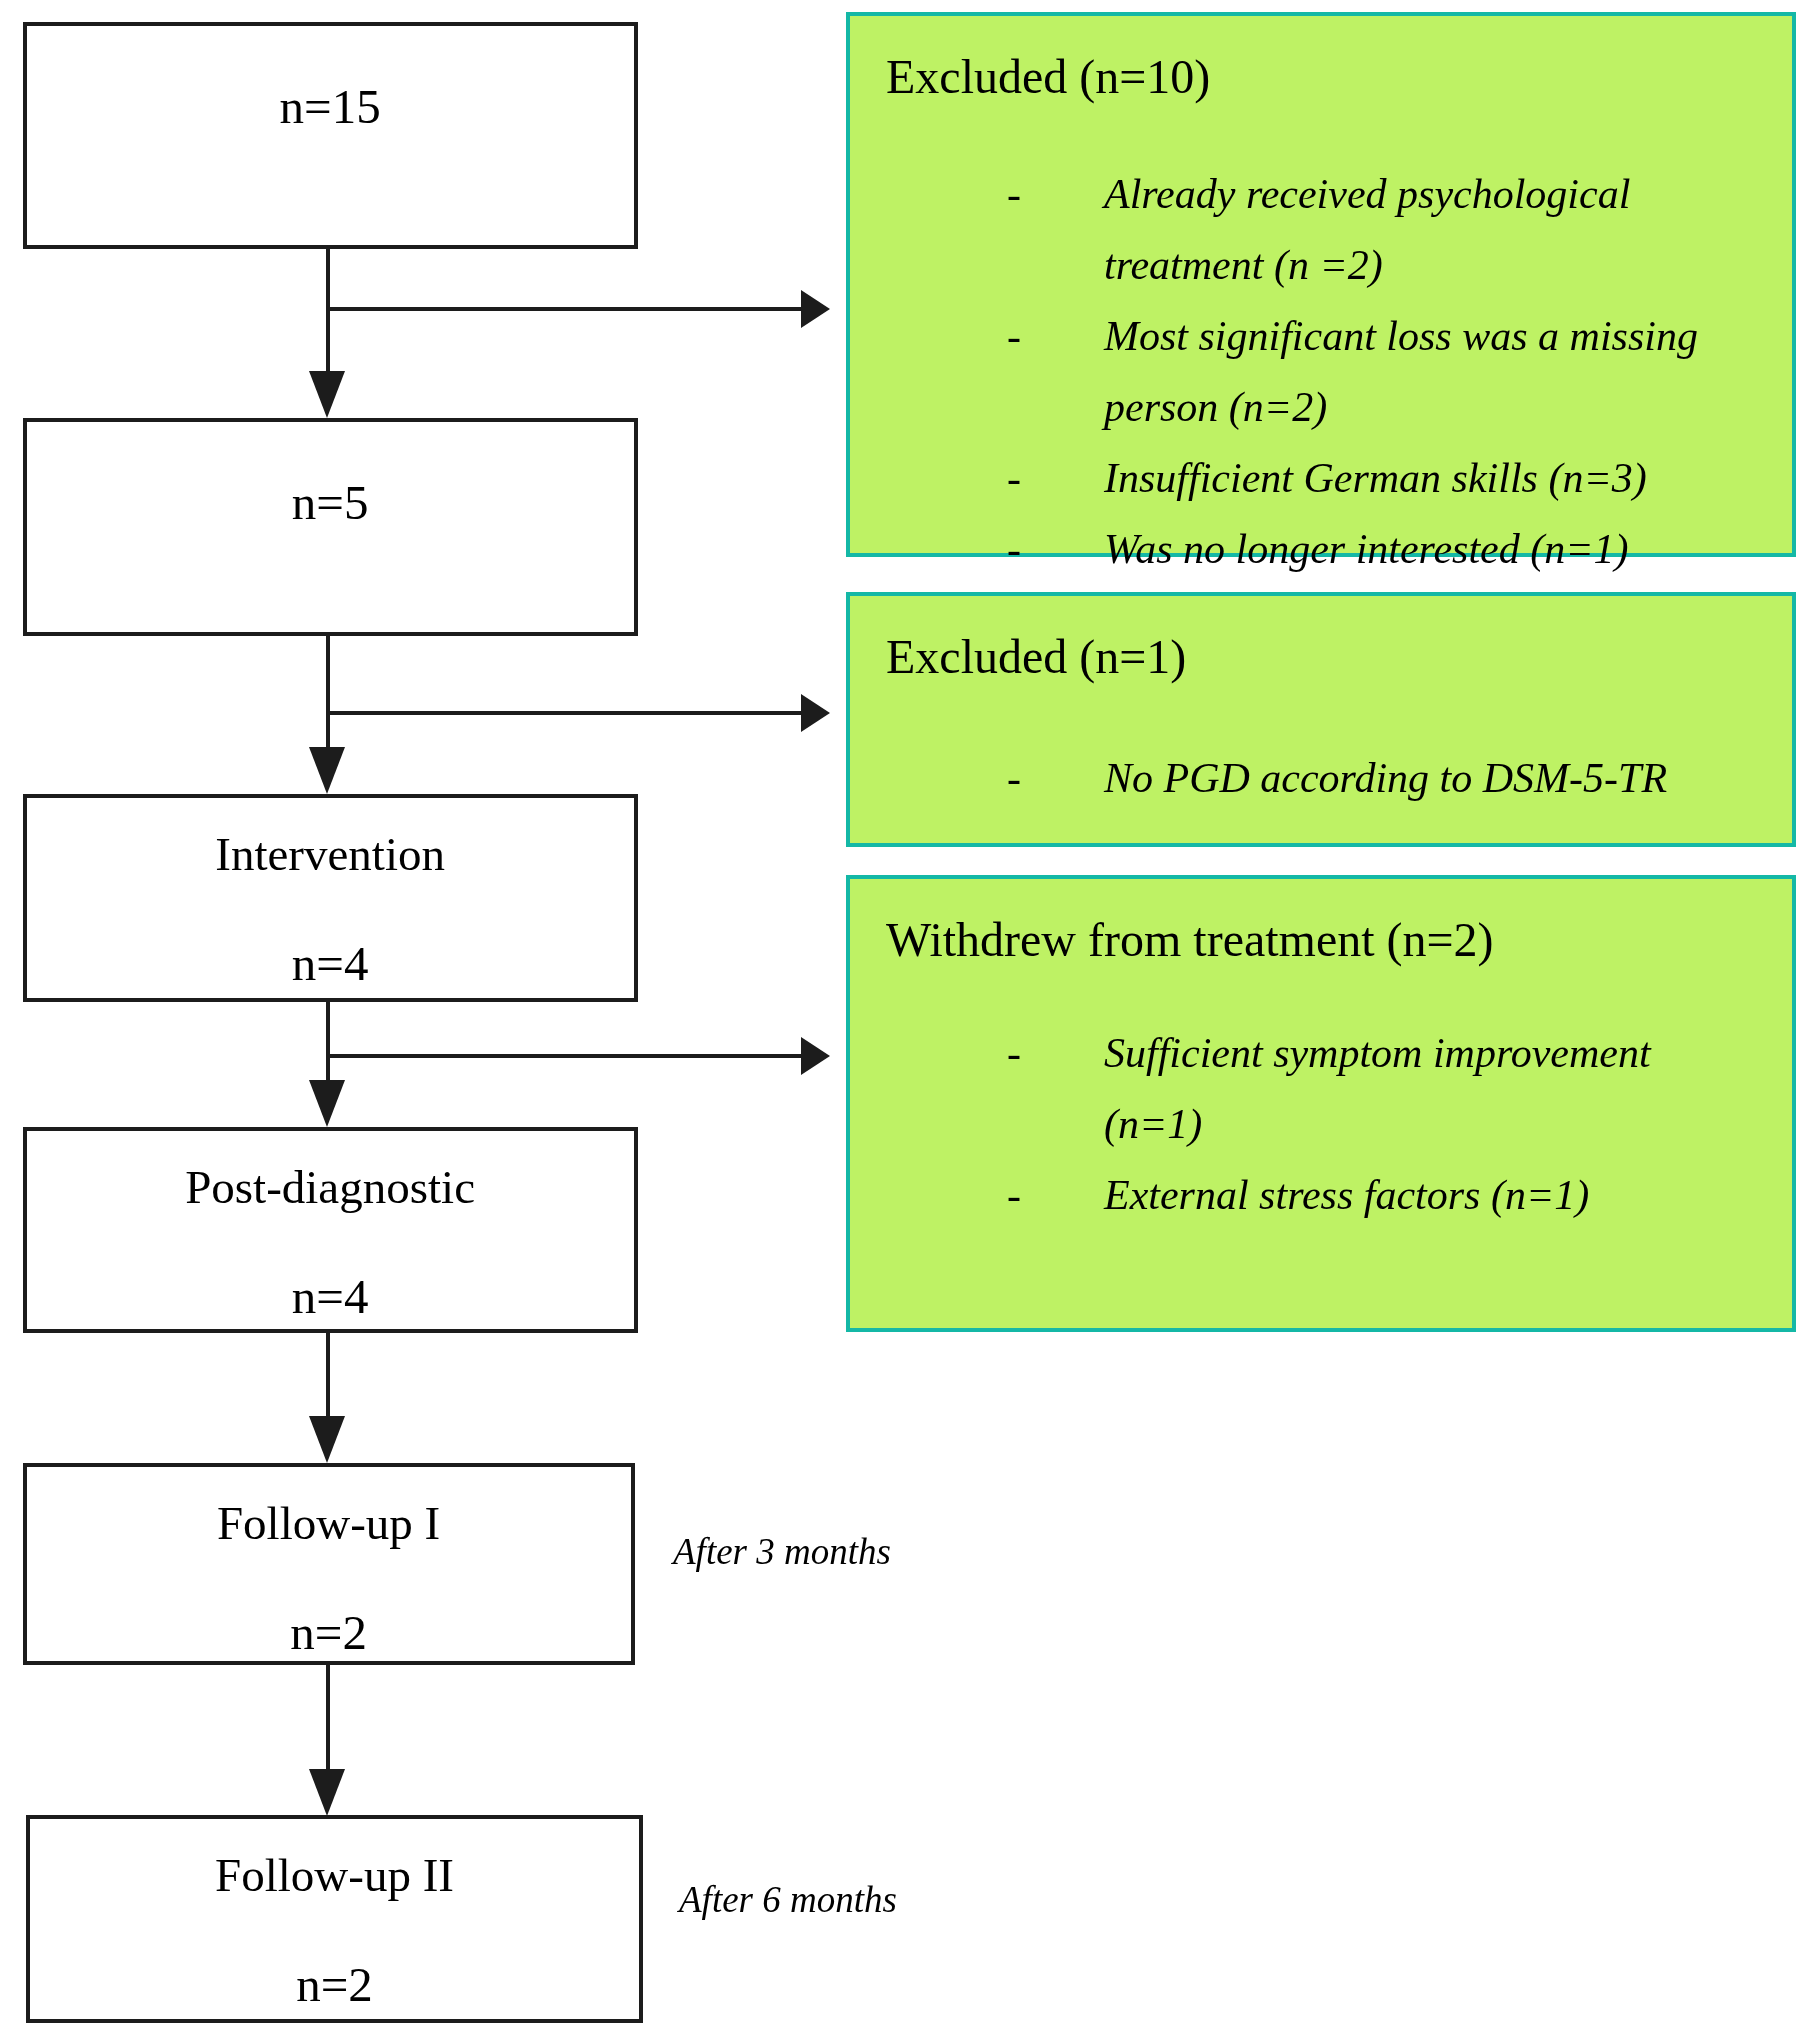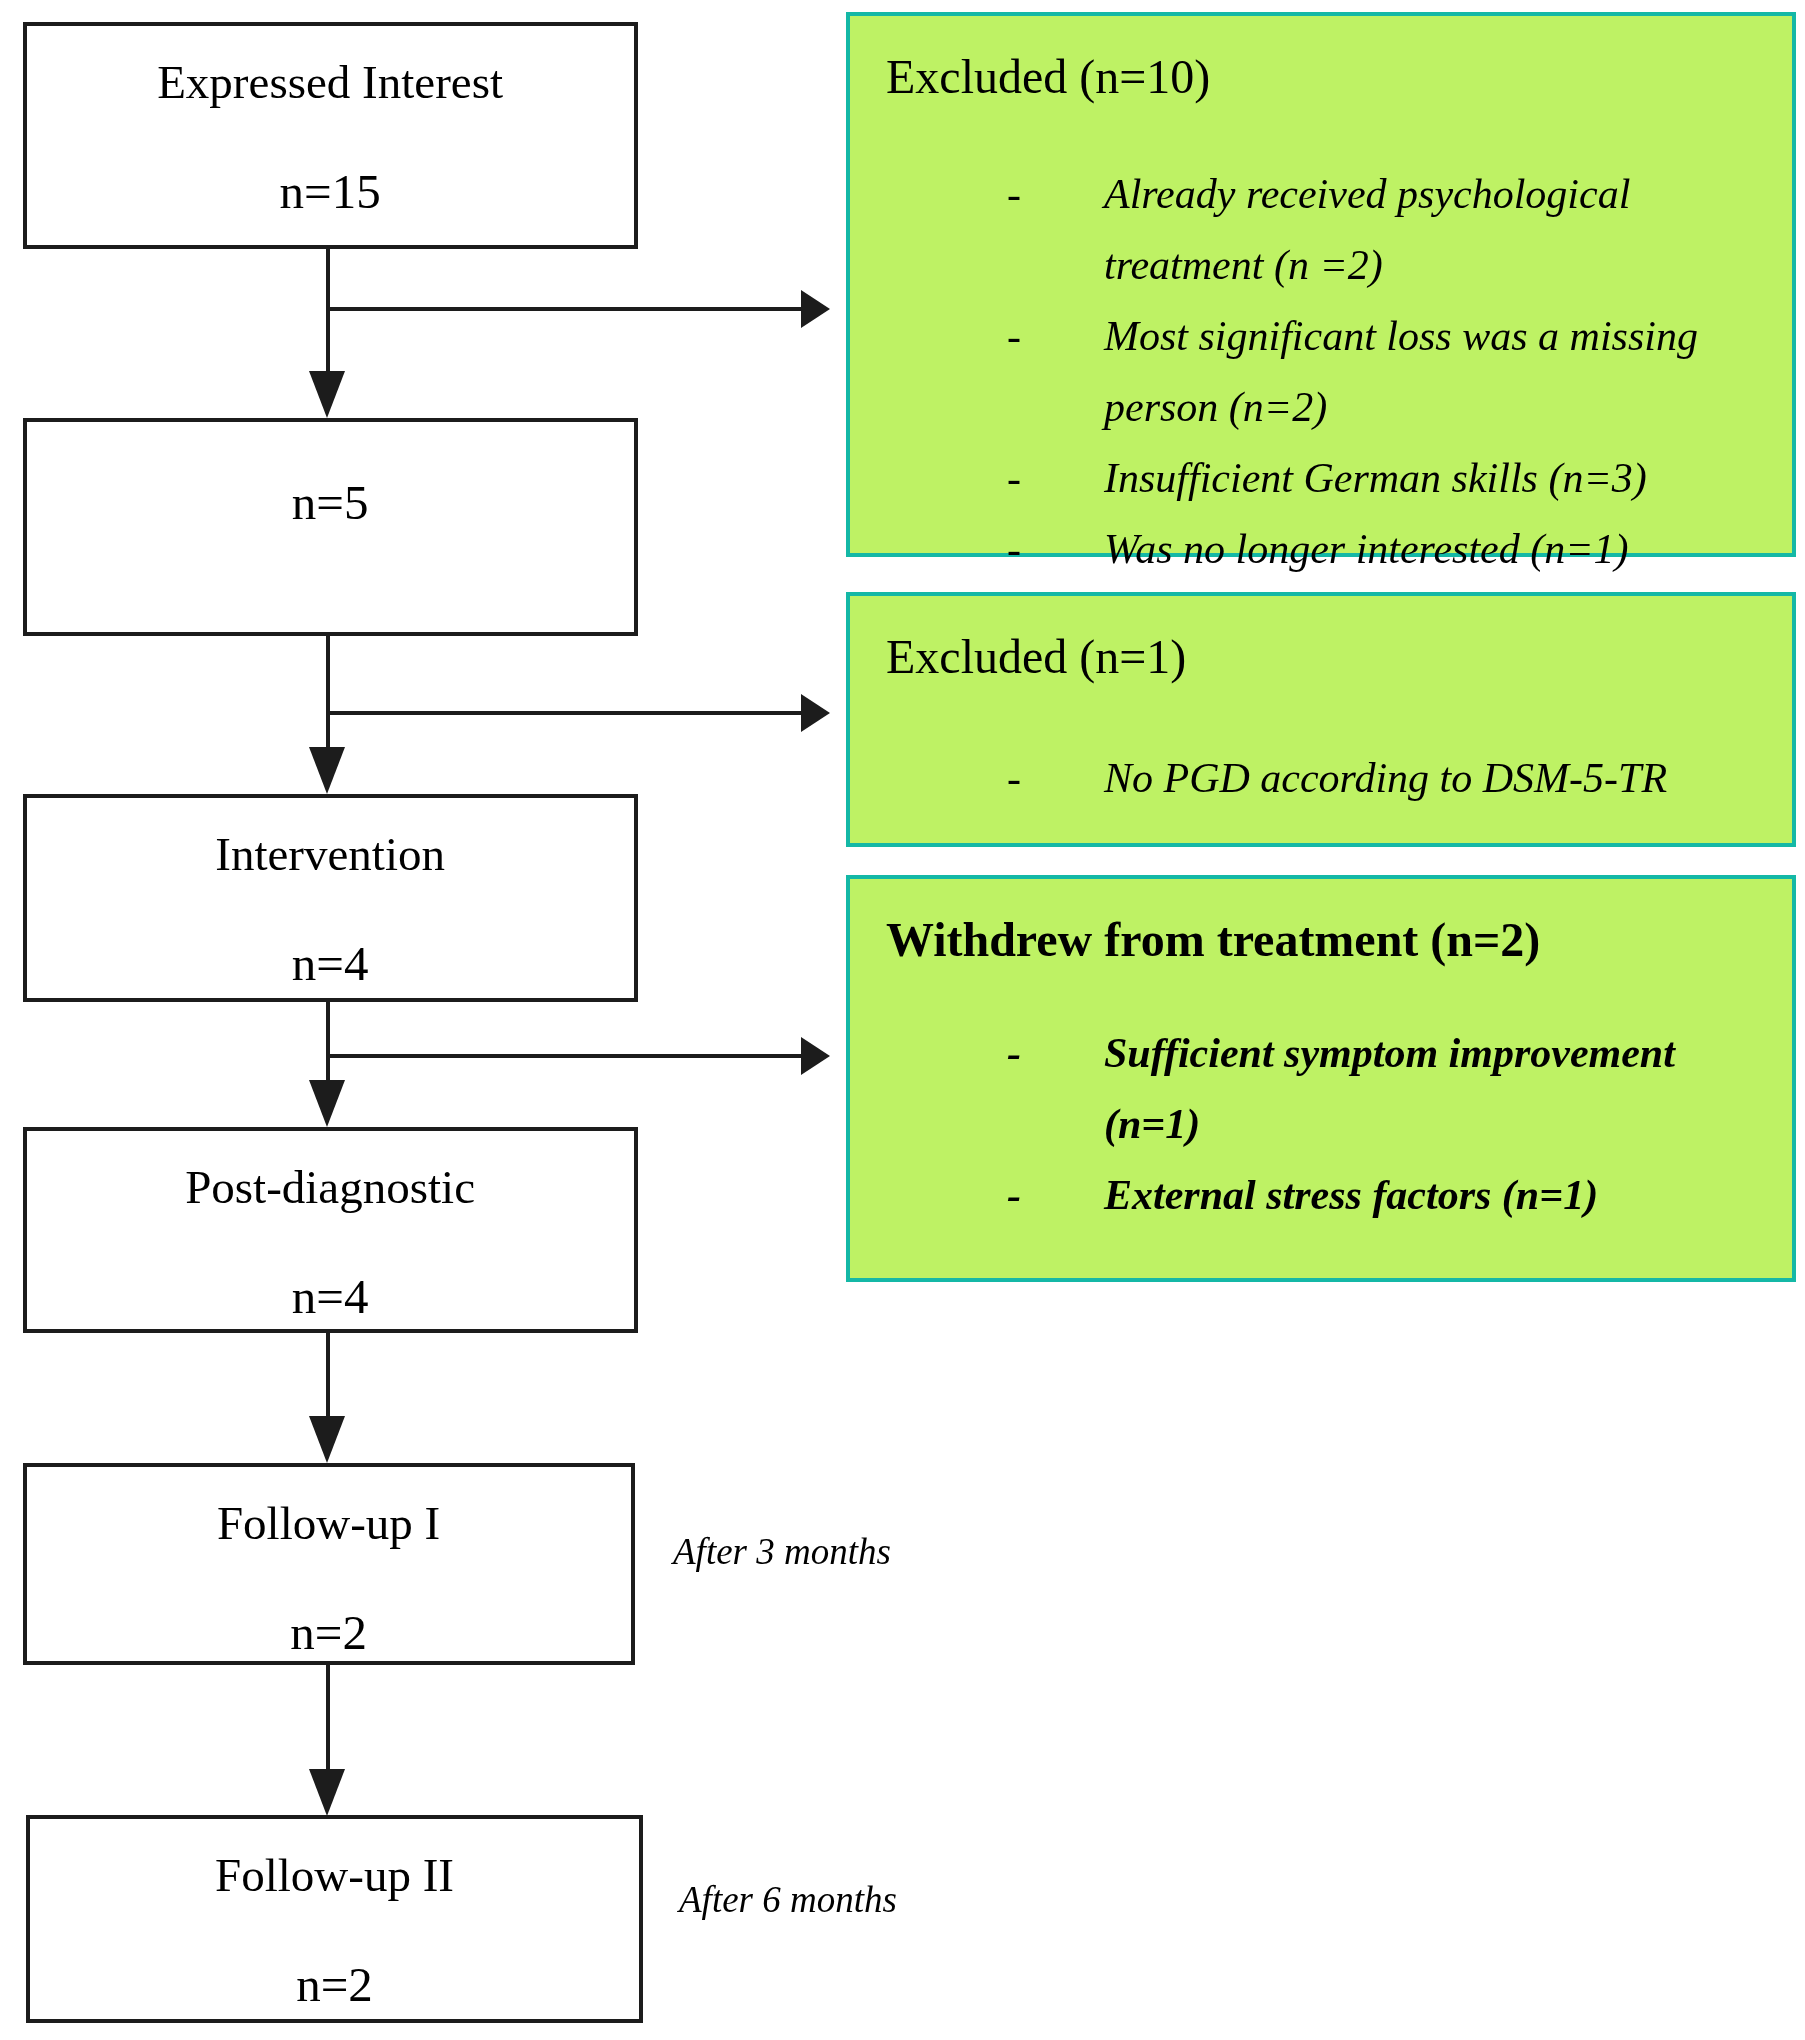--- a/index.html
+++ b/index.html
@@ -91,21 +91,20 @@
     line-height: 44px;
     white-space: nowrap;
   }
 </style>
 </head>
 <body>
 
 <div class="canvas">
 
   <div class="flow-box" style="left:22.6px; top:22px; width:615px; height:227px;">
-    <div class="title">Expressed Interest</div>
     <div class="count">n=15</div>
   </div>
 
   <div class="flow-box" style="left:22.6px; top:418px; width:615px; height:218px;">
     <div class="count">n=5</div>
   </div>
 
   <div class="flow-box" style="left:22.6px; top:794px; width:615px; height:208px;">
     <div class="title">Intervention</div>
     <div class="count">n=4</div>
@@ -153,21 +152,21 @@
   <div class="excl-box" style="left:846px; top:592px; width:950px; height:255px;">
     <div class="header">Excluded (n=1)</div>
     <ul class="bullets" style="margin-top:56px;">
       <li class="bullet">
         <span class="bullet-marker">-</span>
         <span class="bullet-text">No PGD according to DSM-5-TR</span>
       </li>
     </ul>
   </div>
 
-  <div class="excl-box" style="left:846px; top:875px; width:950px; height:407px;font-weight:bold;">
+  <div class="excl-box" style="left:846px; top:875px; width:950px; height:457px;">
     <div class="header">Withdrew from treatment (n=2)</div>
     <ul class="bullets" style="margin-top:48px;">
       <li class="bullet">
         <span class="bullet-marker">-</span>
         <span class="bullet-text">Sufficient symptom improvement
 (n=1)</span>
       </li>
       <li class="bullet">
         <span class="bullet-marker">-</span>
         <span class="bullet-text">External stress factors (n=1)</span>

